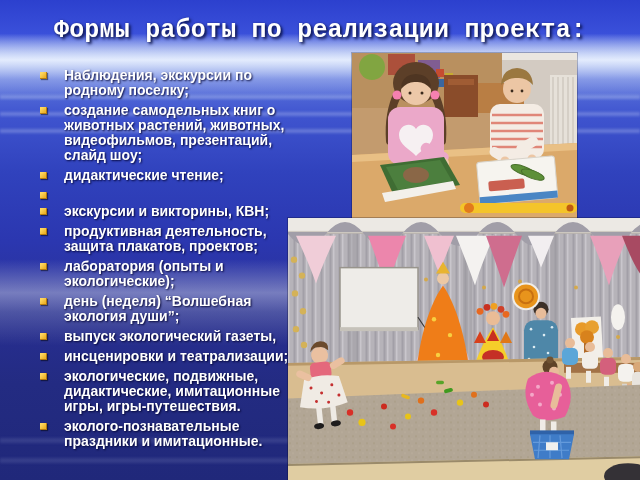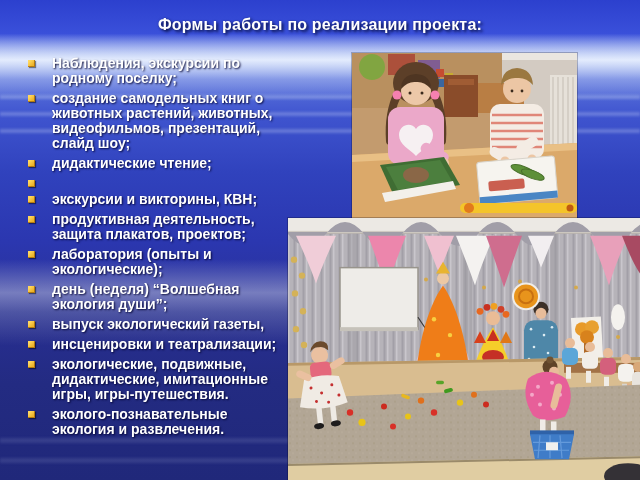--- a/index.html
+++ b/index.html
@@ -31,27 +31,28 @@
   .streaks-bottom {
     position:absolute; left:0; right:0; top:428px; height:44px;
     background:repeating-linear-gradient(180deg,
       rgba(255,255,255,0) 0 9px, rgba(210,220,250,0.12) 11px 14px,
       rgba(255,255,255,0) 16px 20px);
     filter:blur(1px); pointer-events:none;
   }
   .title {
     position:absolute; left:0; top:16px; width:100%;
     text-align:center; margin:0;
-    font-size:16px; font-weight:bold; letter-spacing:0.2px;
+    font-size:25px; font-weight:bold; letter-spacing:0.2px;
     color:var(--title-text,#ffffff);
     text-shadow:2px 2px 3px rgba(5,10,55,0.85), 0 0 2px rgba(25,35,95,0.5);
+    font-family:Liberation Mono, monospace;
   }
   .bullet-list {
     position:absolute; left:28px; top:56px; width:262px;
-    margin:0; padding:0; list-style:none;
+    margin:12px; padding:0; list-style:none;
   }
   .bullet-list li {
     display:flex; align-items:flex-start; margin:0 0 5px 0;
     font-size:14px; line-height:15px; font-weight:bold;
     color:var(--body-text,#ffffff);
     text-shadow:1px 1px 2px rgba(0,0,45,0.9);
   }
   .bullet-marker {
     flex:0 0 auto; width:7px; height:7px; margin:4px 17px 0 0;
     background:linear-gradient(135deg,#ffd75e 20%, var(--bullet,#edb32a) 70%);
@@ -123,21 +124,21 @@
         <span>инсценировки и театрализации;</span>
       </li>
 
       <li>
         <span class="bullet-marker"></span>
         <span>экологические, подвижные, дидактические, имитационные игры, игры-путешествия.</span>
       </li>
 
       <li>
         <span class="bullet-marker"></span>
-        <span>эколого-познавательные экология и развлечения.</span>
+        <span>эколого-познавательные праздники и имитационные.</span>
       </li>
     </ul>
 
   <div class="photo photo-top" role="img" aria-label="Двое детей за столом рассматривают самодельные книги о природе">
     <svg viewBox="0 0 225 166" preserveAspectRatio="none">
       <rect width="225" height="166" fill="#c39b6e"></rect>
       <rect width="150" height="55" fill="#b9905f"></rect>
       <g opacity="0.9">
         <circle cx="20" cy="14" r="13" fill="#7ca83e"></circle>
         <rect x="36" y="1" width="27" height="21" fill="#ab4a38"></rect>

